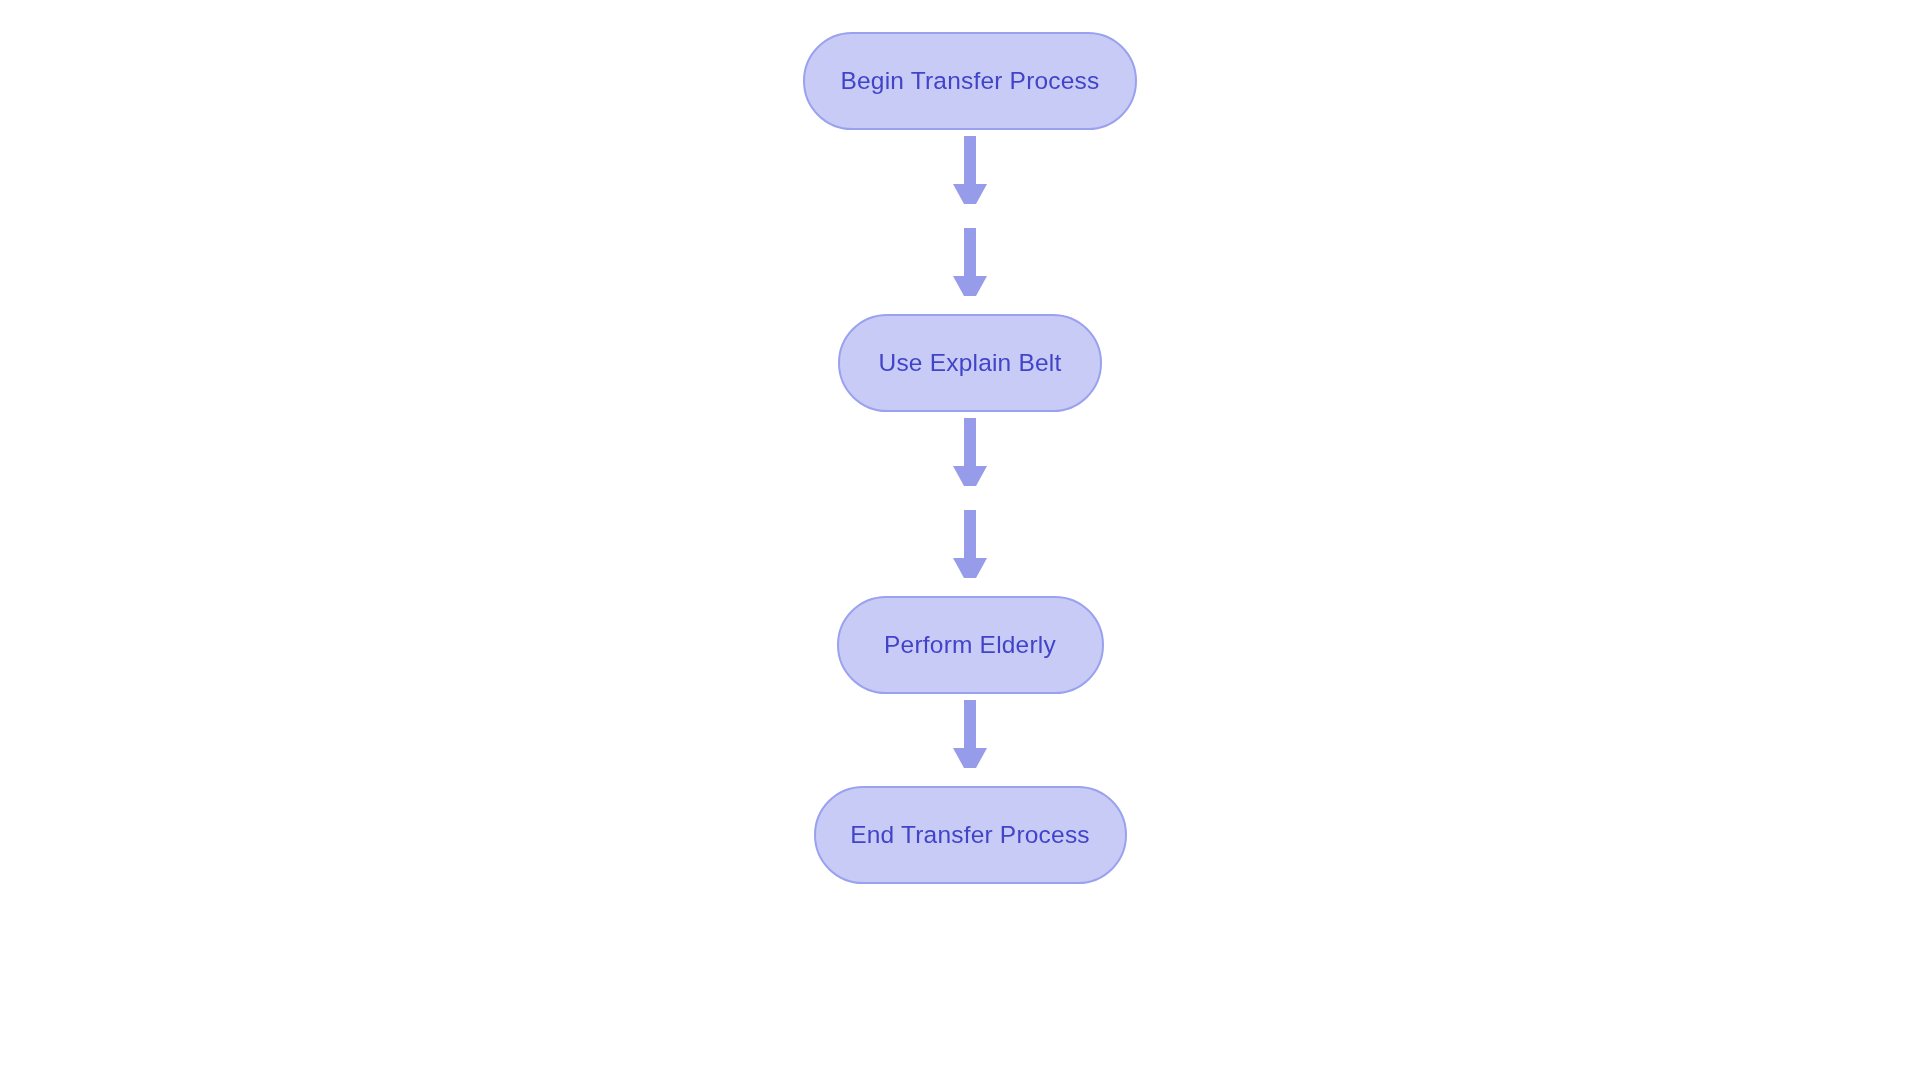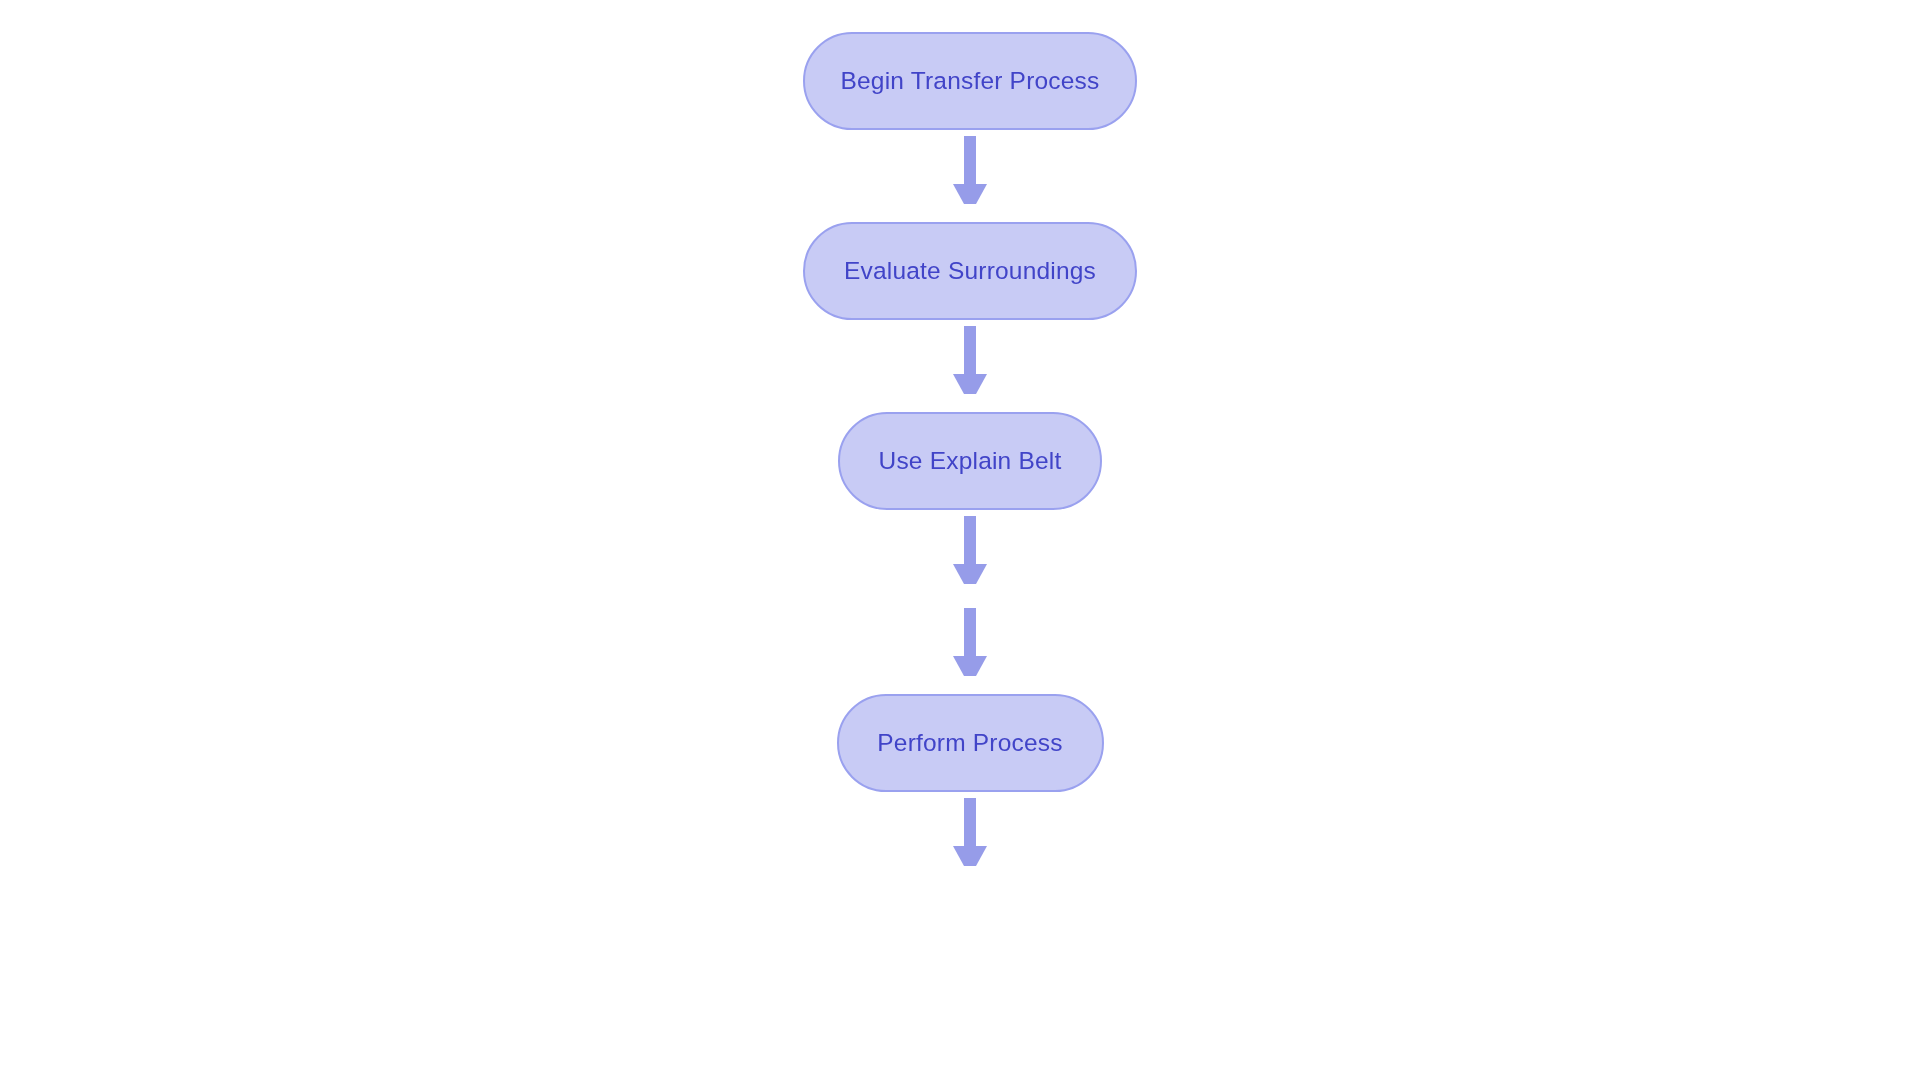--- a/index.html
+++ b/index.html
@@ -74,23 +74,20 @@
 
     <div class="node w1">
       <span>Begin Transfer Process</span>
     </div>
 
     <div class="arrow">
       <div class="shaft"></div>
       <div class="head"></div>
     </div>
 
-    <div class="node w2">
-      <span>Evaluate Surroundings</span>
-    </div>
 
     <div class="arrow">
       <div class="shaft"></div>
       <div class="head"></div>
     </div>
 
     <div class="node w3">
       <span>Use Explain Belt</span>
     </div>
 
@@ -99,23 +96,26 @@
       <div class="head"></div>
     </div>
 
 
     <div class="arrow">
       <div class="shaft"></div>
       <div class="head"></div>
     </div>
 
     <div class="node w5">
-      <span>Perform Process</span>
+      <span>Perform Elderly</span>
     </div>
 
     <div class="arrow">
       <div class="shaft"></div>
       <div class="head"></div>
     </div>
 
+    <div class="node w6">
+      <span>End Transfer Process</span>
+    </div>
 
   </div>
 </div>
 
 </body></html>

